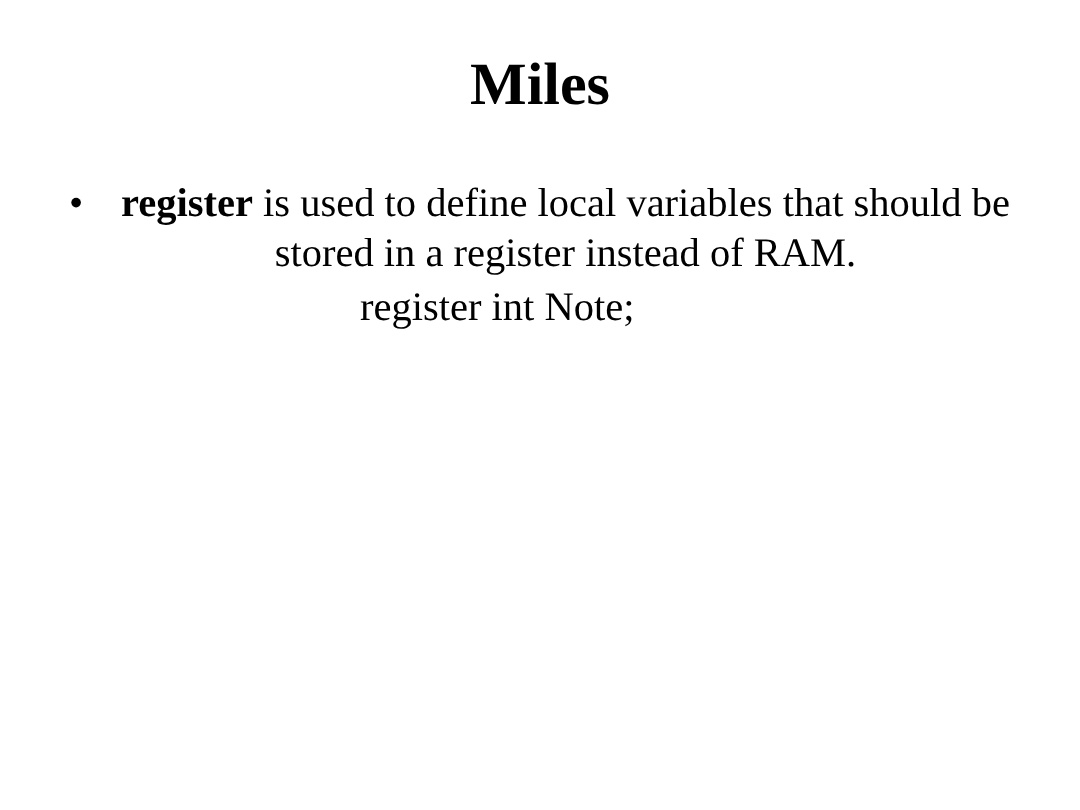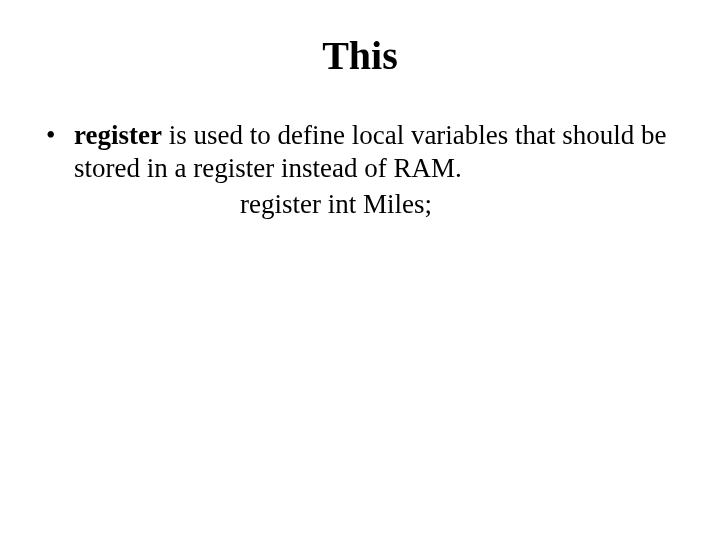--- a/index.html
+++ b/index.html
@@ -27,20 +27,21 @@
     list-style: none;
     padding: 0;
     margin: 0;
     font-size: 27px;
     line-height: 1.22;
   }
   ul.bullets > li {
     position: relative;
     padding-left: 34px;
     margin: 0 0 4px 0;
+    text-align: center;
   }
   ul.bullets > li::before {
     content: "•";
     position: absolute;
     left: 6px;
     top: 0;
     font-size: 27px;
     line-height: 1.22;
   }
   .kw {
@@ -49,22 +50,22 @@
   .code-line {
     font-size: 27px;
     margin-top: 2px;
     padding-left: 200px;
   }
 </style>
 </head>
 <body>
 
 <div class="slide">
-  <div class="title">This</div>
+  <div class="title">Miles</div>
 
   <ul class="bullets">
     <li>
       <span class="kw">register</span><span> is used to define local variables that should be stored in a register instead of RAM.</span>
     </li>
   </ul>
 
-  <div class="code-line">register int Miles;</div>
+  <div class="code-line">register int Note;</div>
 </div>
 
 </body></html>

